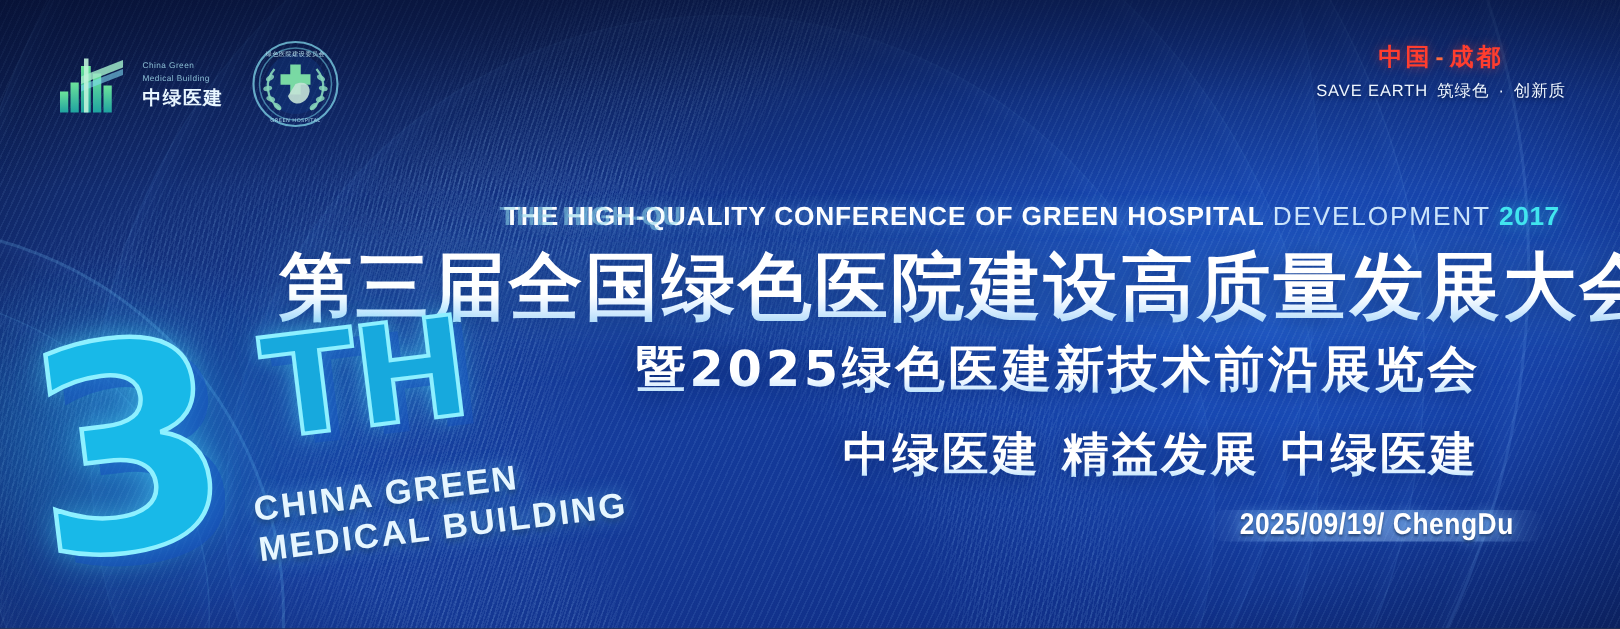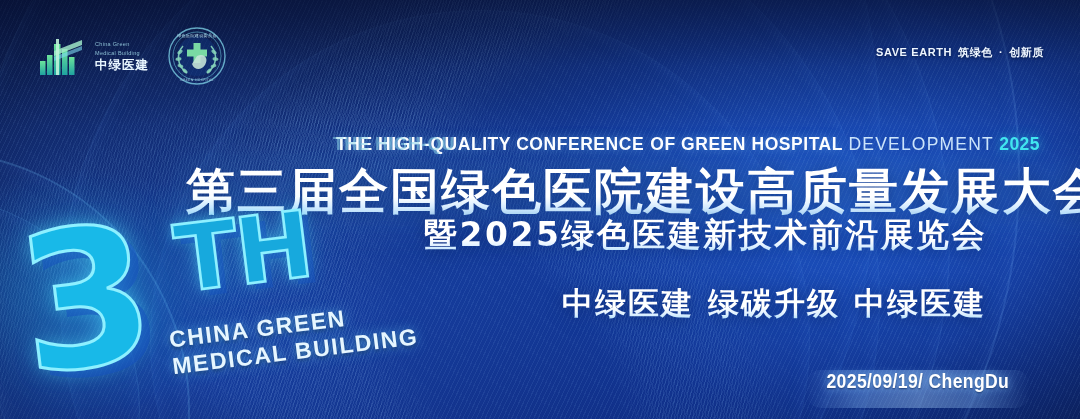--- a/index.html
+++ b/index.html
@@ -93,21 +93,21 @@
 
   
   .topright{position:absolute;right:36px;top:30px;text-align:center;}
   .tr-city{
     font-size:16px;font-weight:700;color:#ff3d2e;letter-spacing:2px;
     line-height:1.15;text-shadow:0 0 8px rgba(255,70,50,.45);
     white-space:nowrap;
   }
   .tr-city .dash{color:#ff6a3d;padding:0 2px;}
   .tr-sub{
-    margin-top:15px;font-size:11px;font-weight:700;color:#eef6ff;
+    margin-top:5px;font-size:11px;font-weight:400;color:#eef6ff;
     letter-spacing:.6px;white-space:nowrap;
     text-shadow:0 1px 3px rgba(0,20,60,.8);
   }
   .tr-sub .gap{display:inline-block;width:6px;}
 
   
   .headline-en{
     position:absolute;left:336px;top:136px;
     font-size:17.5px;font-weight:700;letter-spacing:.55px;
     white-space:nowrap;line-height:1;
@@ -125,21 +125,21 @@
     font-size:49px;font-weight:700;letter-spacing:2px;
     white-space:nowrap;line-height:1.08;
     font-family:"DejaVu Sans","Liberation Sans",sans-serif;
     background:linear-gradient(180deg,#ffffff 0%,#ffffff 58%,#d6ecff 78%,#9fd3f5 100%);
     -webkit-background-clip:text;background-clip:text;
     -webkit-text-fill-color:transparent;color:transparent;
     filter:drop-shadow(0 2px 10px rgba(10,40,110,.85)) drop-shadow(0 0 18px rgba(90,180,255,.35));
   }
 
   .subtitle-cn{
-    position:absolute;left:424px;top:217px;
+    position:absolute;left:424px;top:228px;
     font-size:33px;font-weight:700;letter-spacing:2.5px;
     white-space:nowrap;line-height:1.1;
     font-family:"DejaVu Sans","Liberation Sans",sans-serif;
     background:linear-gradient(180deg,#ffffff 0%,#ffffff 62%,#dceeff 82%,#aadcf8 100%);
     -webkit-background-clip:text;background-clip:text;
     -webkit-text-fill-color:transparent;color:transparent;
     filter:drop-shadow(0 2px 8px rgba(10,40,110,.8));
   }
 
   .slogan-cn{
@@ -150,24 +150,24 @@
     background:linear-gradient(180deg,#ffffff 0%,#ffffff 62%,#dcefff 84%,#a9dcf8 100%);
     -webkit-background-clip:text;background-clip:text;
     -webkit-text-fill-color:transparent;color:transparent;
     filter:drop-shadow(0 2px 8px rgba(10,40,110,.8));
   }
   .slogan-cn .sp{display:inline-block;width:14px;}
 
   
   .date-pill{
     position:absolute;left:806px;top:340px;
-    width:224px;height:38px;
+    width:224px;height:21px;
     border-radius:15px;
     background:linear-gradient(90deg, rgba(120,180,255,0) 0%, rgba(150,200,255,0.30) 22%, rgba(175,215,255,0.38) 50%, rgba(150,200,255,0.30) 78%, rgba(120,180,255,0) 100%);
-    display:flex;align-items:flex-start;justify-content:center;margin-top:30px;
+    display:flex;align-items:center;justify-content:center;
   }
   .date-text{
     font-family:"Liberation Sans Narrow","Liberation Sans",sans-serif;
     font-size:20px;font-weight:700;color:#ffffff;
     letter-spacing:.4px;white-space:nowrap;
     transform:scaleX(.88);
     text-shadow:0 0 10px rgba(130,200,255,.85),0 1px 2px rgba(8,30,80,.9);
   }
 
   
@@ -282,36 +282,39 @@
 
       <path d="M26.5 17 h7 v6.5 h6.5 v7 h-6.5 v6.5 h-7 v-6.5 h-6.5 v-7 h6.5 z" fill="#7fe3a8"></path>
 
       <path d="M30 30 C37 27 42 32 38 39 C34 45 27 44 25 38" fill="#cfeede" opacity=".9"></path>
       <text x="30" y="11" text-anchor="middle" font-size="4" fill="#bfe8f5" font-family="DejaVu Sans, sans-serif" letter-spacing="0.4">绿色医院建设委员会</text>
       <text x="30" y="55" text-anchor="middle" font-size="3.4" fill="#a9d8ea" font-family="DejaVu Sans, sans-serif" letter-spacing="0.3">GREEN HOSPITAL</text>
     </svg>
   </div>
 
   <div class="topright">
+    <div class="tr-city">
+      <span>中国</span><span class="dash">-</span><span>成都</span>
+    </div>
     <div class="tr-sub">
       <span>SAVE EARTH</span><span class="gap"></span><span>筑绿色</span><span class="gap"></span><span>·</span><span class="gap"></span><span>创新质</span>
     </div>
   </div>
 
   <div class="headline-en">
     <span class="ghost">THE HIGH-QU</span>
-    <span class="w-strong">THE HIGH-QUALITY CONFERENCE</span><span class="w-thin">&nbsp;</span><span class="w-strong">OF</span><span class="w-strong">&nbsp;</span><span class="w-strong">GREEN HOSPITAL</span><span>&nbsp;</span><span class="w-thin">DEVELOPMENT</span><span>&nbsp;</span><span class="w-year">2025</span>
+    <span class="w-strong">THE HIGH-QUALITY CONFERENCE</span><span class="w-thin">&nbsp;</span><span class="w-strong">OF</span><span class="w-strong">&nbsp;</span><span class="w-strong">GREEN HOSPITAL</span><span>&nbsp;</span><span class="w-thin">DEVELOPMENT</span><span>&nbsp;</span><span class="w-year">2017</span>
   </div>
 
   <div class="title-cn">第三届全国绿色医院建设高质量发展大会</div>
 
   <div class="subtitle-cn">暨2025绿色医建新技术前沿展览会</div>
 
   <div class="slogan-cn">
-    <span>中绿医建</span><span class="sp"></span><span>绿碳升级</span><span class="sp"></span><span>中绿医建</span>
+    <span>中绿医建</span><span class="sp"></span><span>精益发展</span><span class="sp"></span><span>中绿医建</span>
   </div>
 
   <div class="date-pill">
     <span class="date-text">2025/09/19/ ChengDu</span>
   </div>
 
   <div class="lockup">
     <div class="three-wrap">
       <span class="glyph-3">3</span>
     </div>

